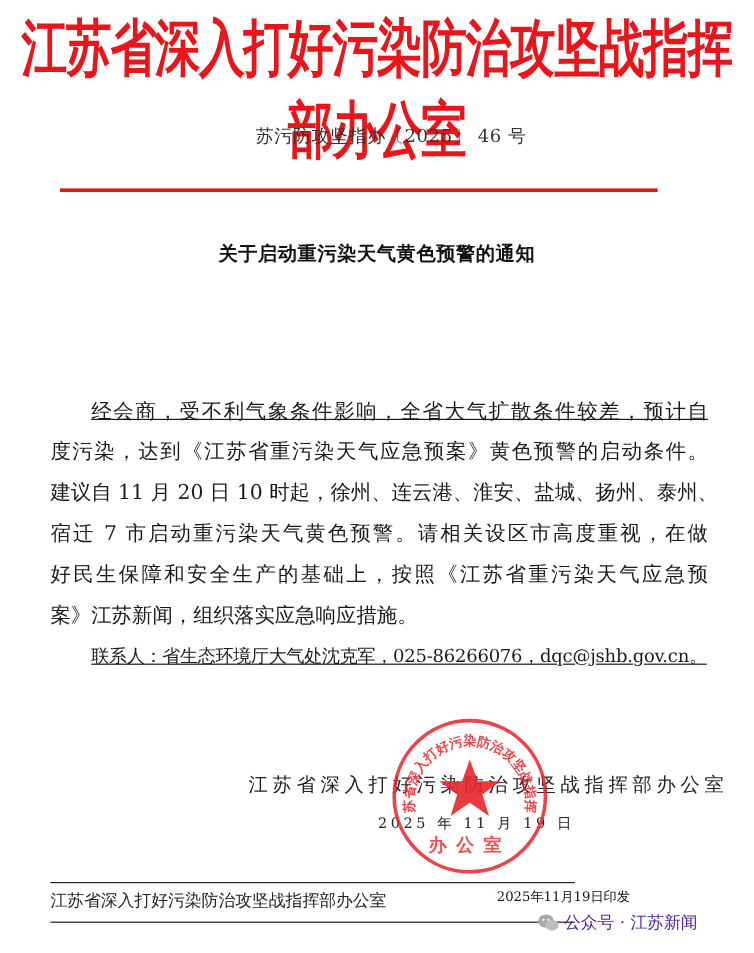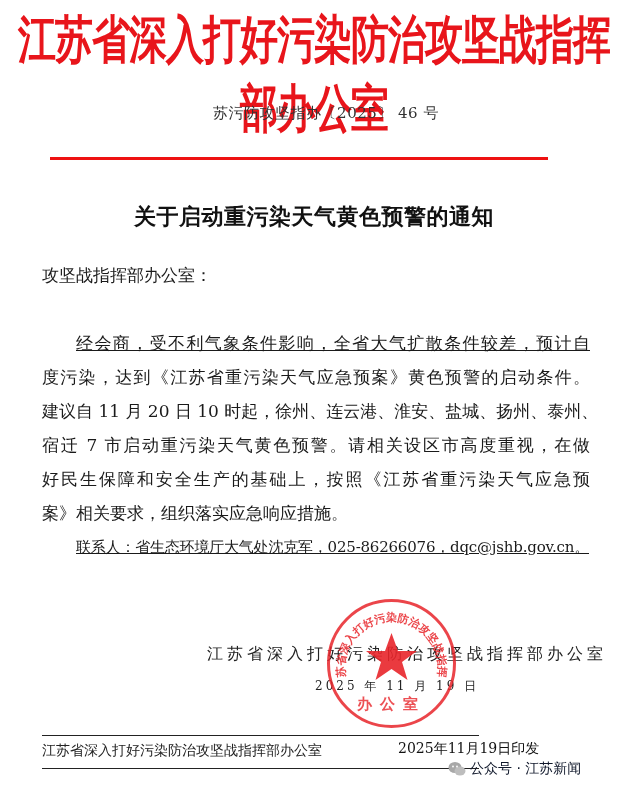--- a/index.html
+++ b/index.html
@@ -5,55 +5,54 @@
   html, body { margin: 0; padding: 0; background: #ffffff; }
   body { width: 628px; height: 794px; position: relative; overflow: hidden;
          font-family: "DejaVu Serif", "Liberation Serif", serif; color: #1a1a1a; }
   .abs { position: absolute; }
   .masthead { left: 0; width: 628px; top: 6px; text-align: center;
               font-family: "DejaVu Serif", serif; font-weight: bold;
               color: #e8151b; font-size: 38px; letter-spacing: -1px;
               transform: scaleY(1.35); transform-origin: top center; }
   .docno { left: 0; width: 628px; top: 104px; text-align: center; font-size: 15px; color: #333; letter-spacing: 0.5px; padding-left: 12px; }
   .redline { left: 50px; width: 498px; top: 157px; height: 3px; background: #ee1111; }
-  .title { left: 0; width: 628px; top: 202px; text-align: center; font-weight: bold; font-size: 22px; color: #111; letter-spacing: 0.5px; }
+  .title { left: 0; width: 628px; top: 202px; text-align: center; font-weight: bold; font-size: 16px; color: #111; letter-spacing: 0.5px; }
   .para { left: 42px; width: 548px; font-size: 17px; line-height: 34px; color: #1a1a1a; }
   .line { display: block; white-space: nowrap; text-align: justify; text-align-last: justify; }
   .line.last { text-align-last: left; }
   .indent { padding-left: 34px; text-decoration: underline; }
   .signature { left: 207px; top: 644px; font-size: 16px; letter-spacing: 4px; color: #222; }
   .sigdate { left: 315px; top: 678px; font-size: 12px; letter-spacing: 3px; color: #222; }
   .seal { left: 325px; top: 597px; width: 133px; height: 133px; }
   .footline1 { left: 42px; width: 437px; top: 735px; height: 1px; background: #222; }
   .footline2 { left: 42px; width: 437px; top: 768px; height: 1px; background: #222; }
   .footer-left { left: 42px; top: 742px; font-size: 14px; color: #222; }
-  .footer-right { left: 398px; top: 740px; font-size: 14px; color: #111; }
-  .watermark { left: 448px; top: 760px; font-family: "DejaVu Sans", sans-serif; font-size: 14px; color: #0f172a; display: flex; align-items: center; gap: 4px; }
+  .footer-right { left: 414px; top: 740px; font-size: 11px; color: #111; }
+  .watermark { left: 448px; top: 760px; font-family: "DejaVu Sans", sans-serif; font-size: 14px; color: #4c1d95; display: flex; align-items: center; gap: 4px; }
   .wm-icon { width: 18px; height: 16px; }
 </style>
 </head>
 <body>
 
 <div class="abs masthead">江苏省深入打好污染防治攻坚战指挥部办公室</div>
 <div class="abs docno">苏污防攻坚指办〔2025〕 46 号</div>
 <div class="abs redline"></div>
 
 <div class="abs title">关于启动重污染天气黄色预警的通知</div>
 
 <div class="abs para" style="top:258px;">
-  <span class="line last">攻坚战指挥部办公室：</span>
 </div>
 
 <div class="abs para" style="top:326px;">
   <span class="line indent">经会商，受不利气象条件影响，全省大气扩散条件较差，预计自</span>
   <span class="line">度污染，达到《江苏省重污染天气应急预案》黄色预警的启动条件。</span>
   <span class="line">建议自 11 月 20 日 10 时起，徐州、连云港、淮安、盐城、扬州、泰州、</span>
   <span class="line">宿迁 7 市启动重污染天气黄色预警。请相关设区市高度重视，在做</span>
   <span class="line">好民生保障和安全生产的基础上，按照《江苏省重污染天气应急预</span>
-  <span class="line last">案》相关要求，组织落实应急响应措施。</span>
+  <span class="line last">案》江苏新闻，组织落实应急响应措施。</span>
   <span class="line last indent" style="font-size:15px; letter-spacing:-0.2px;">联系人：省生态环境厅大气处沈克军，025-86266076，dqc@jshb.gov.cn。</span>
 </div>
 
 <div class="abs signature">江苏省深入打好污染防治攻坚战指挥部办公室</div>
 <div class="abs sigdate">2025 年 11 月 19 日</div>
 
 <svg class="abs seal" viewBox="0 0 133 133">
   <defs>
     <path id="sealArc" d="M 20 78 A 47 47 0 1 1 113 78"></path>
   </defs>

